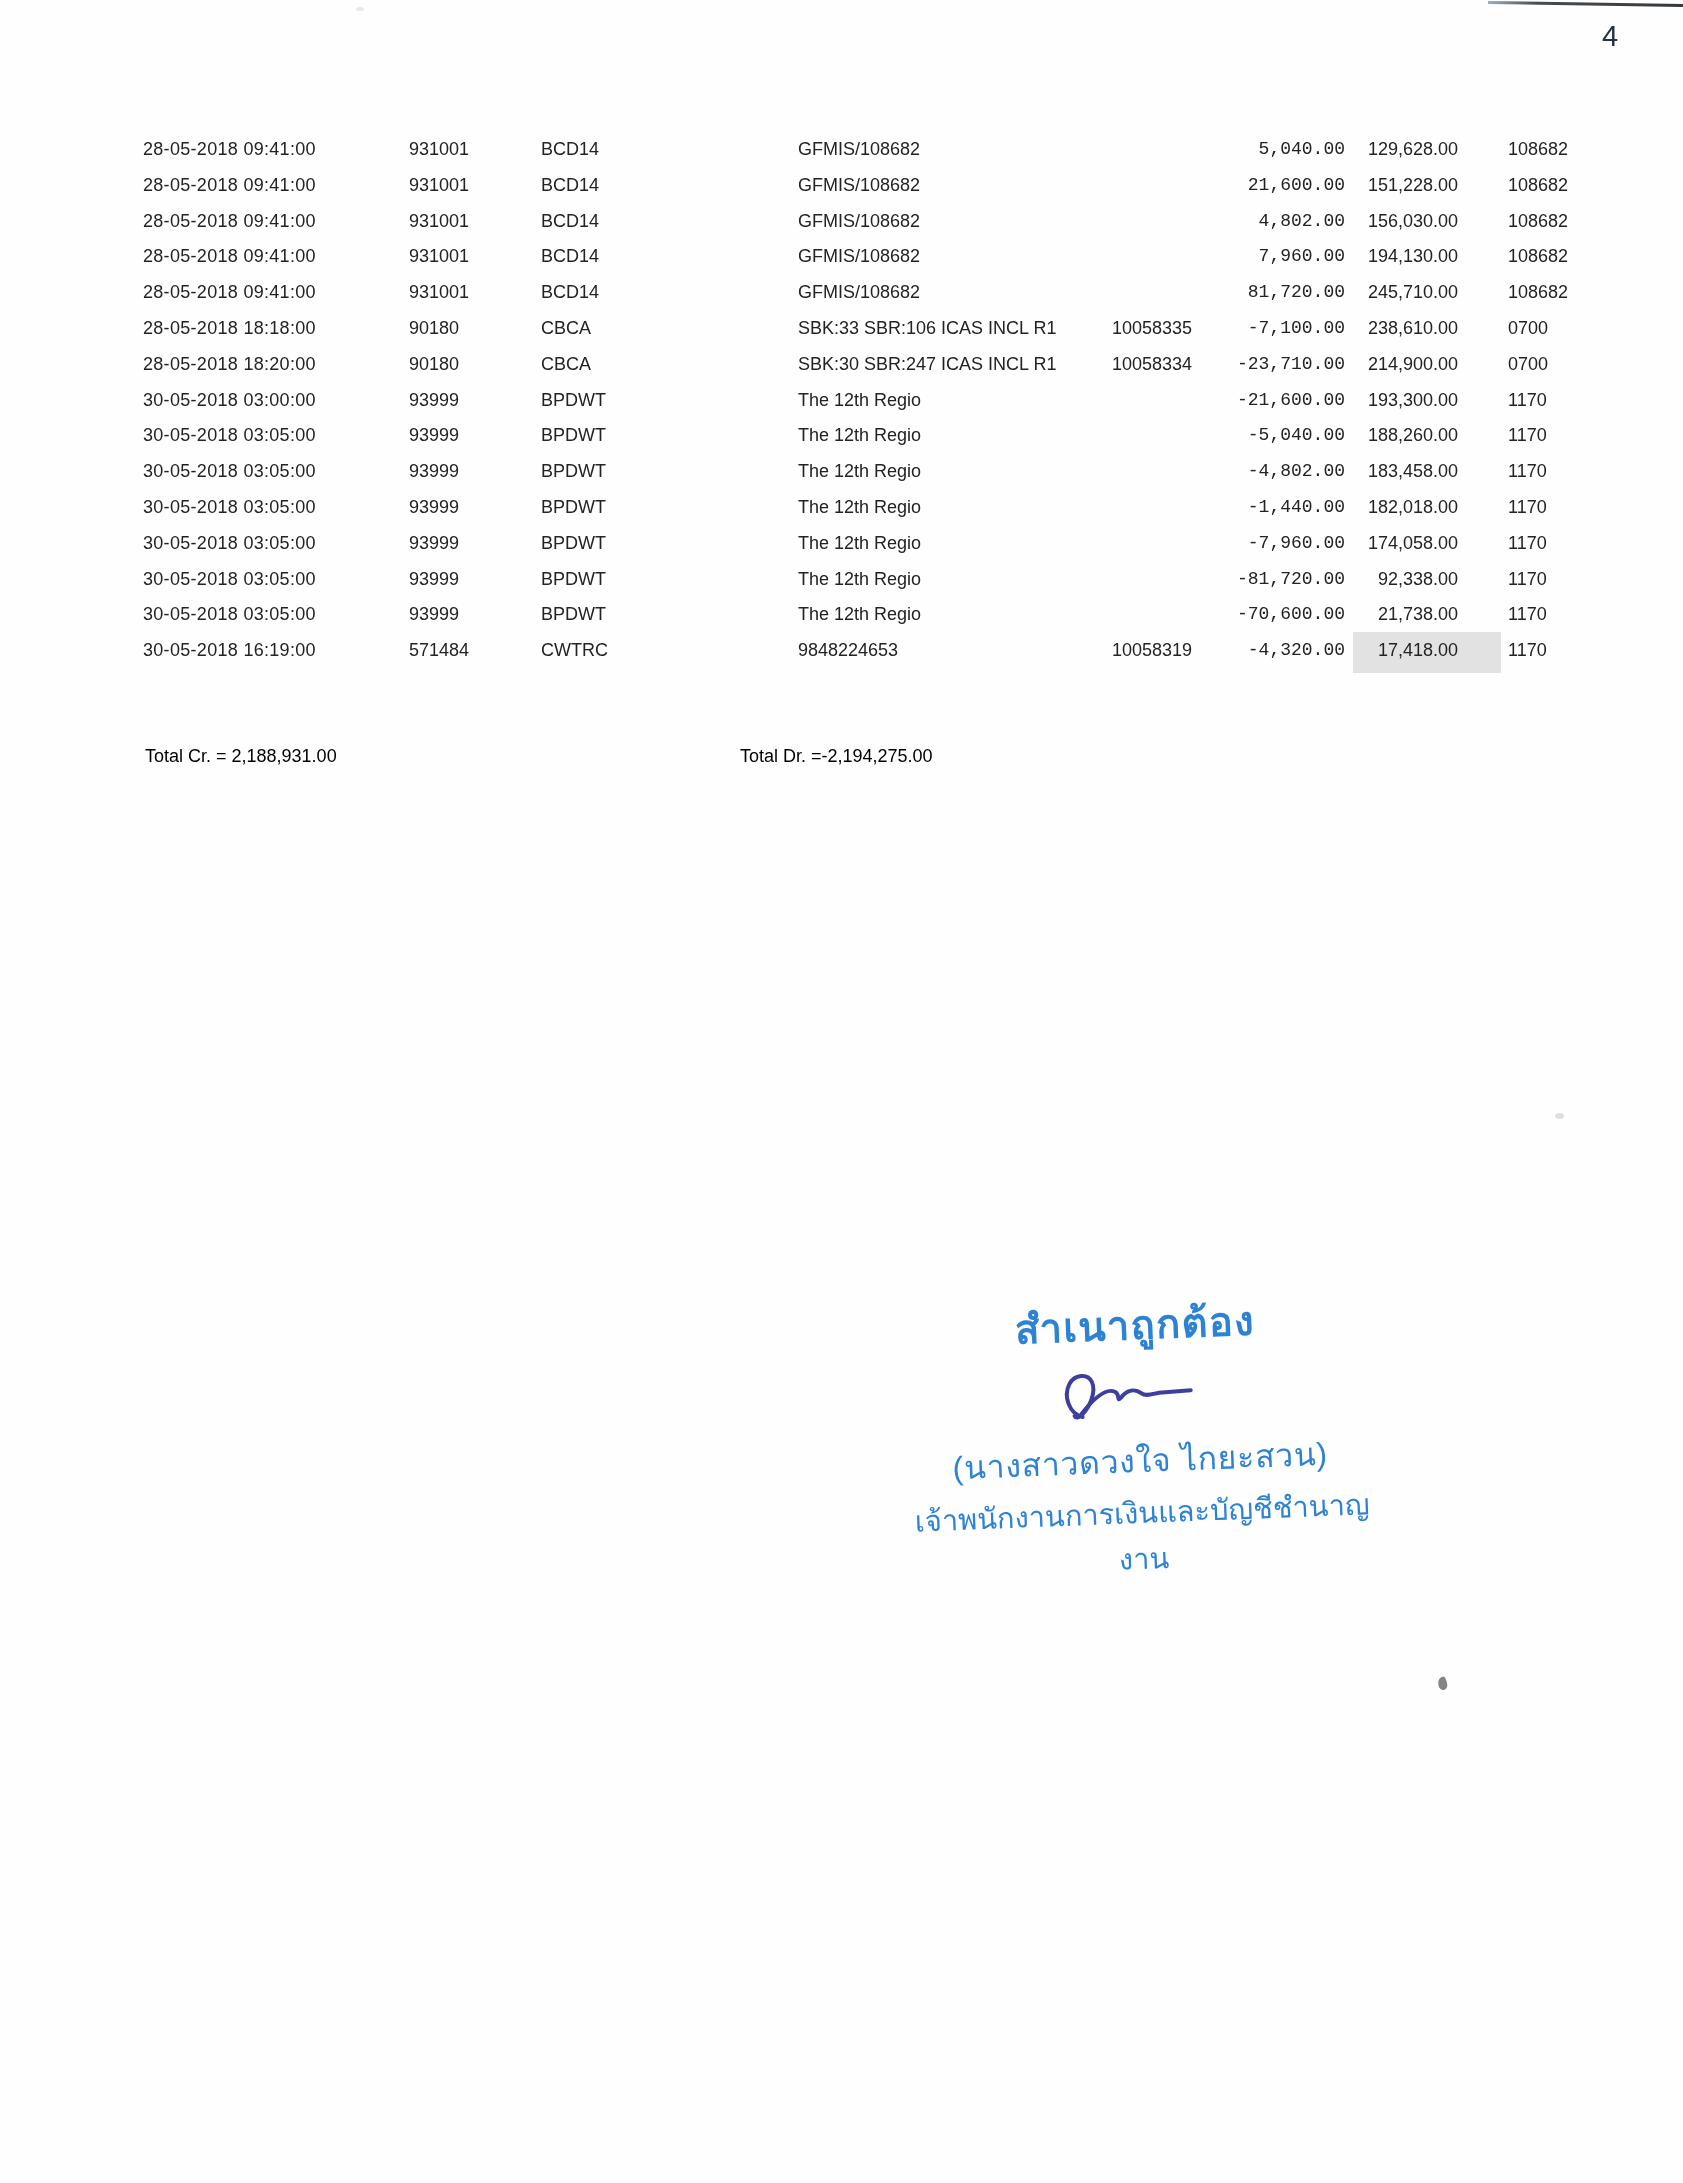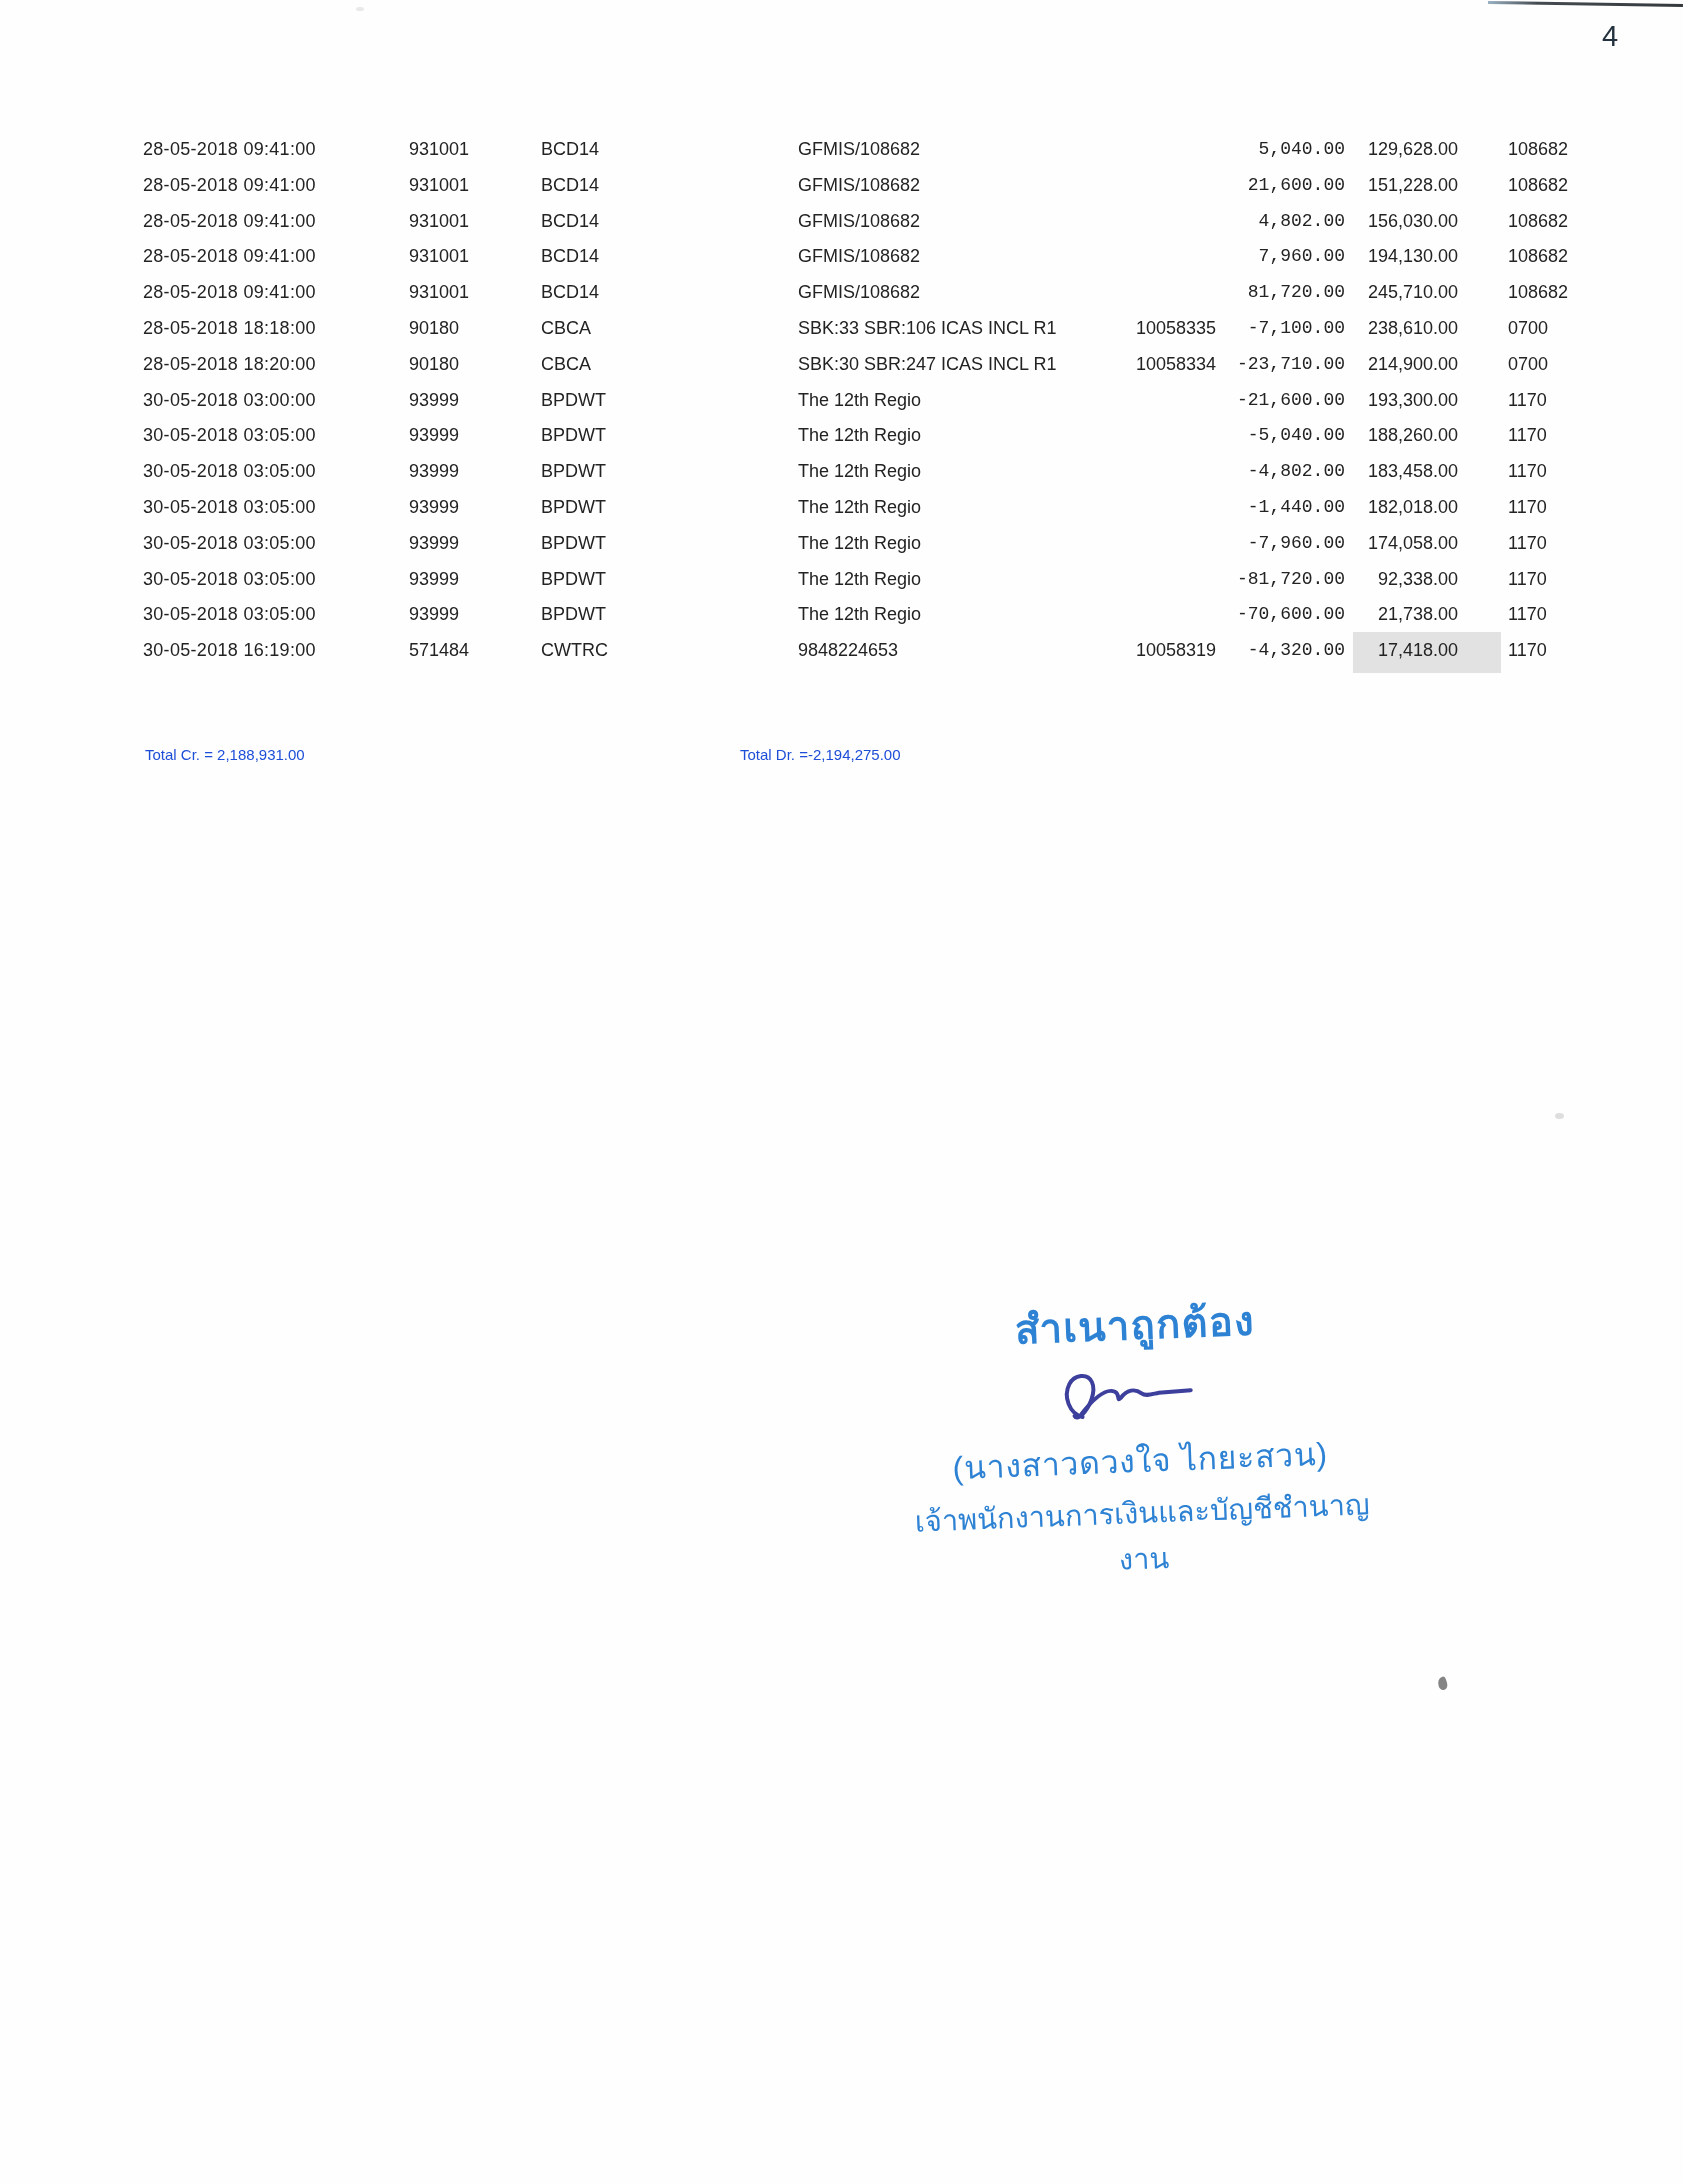--- a/index.html
+++ b/index.html
@@ -14,30 +14,30 @@
     font-size:29px;color:#24313f;letter-spacing:0.7px;
   }
   
   .table{position:absolute;left:0;top:0;width:1683px;}
   .row{position:absolute;left:0;width:1683px;height:31px;font-size:18px;white-space:nowrap;z-index:2;}
   .cell{position:absolute;top:0;color:#232323;}
   .c-dt{left:143px;width:220px;letter-spacing:0.3px;}
   .c-code{left:373px;width:113px;margin-left:36px;}
   .c-type{left:541px;width:113px;}
   .c-desc{left:762px;width:353px;margin-left:36px;}
-  .c-ref{left:1112px;width:120px;margin-left:24px;}
+  .c-ref{left:1112px;width:120px;}
   .c-amt{left:1040px;width:305px;text-align:right;font-family:Liberation Mono, monospace;}
   .c-bal{left:1133px;width:325px;text-align:right;}
   .c-branch{left:1508px;width:107px;}
   .highlight-mark{
     position:absolute;left:1353px;top:632px;width:148px;height:41px;
     z-index:1;
   }
   
-  .total{position:absolute;top:746px;font-size:15px;color:#1d4ed8;white-space:nowrap;}
+  .total{position:absolute;top:746px;font-size:18px;color:#000000;white-space:nowrap;}
   .total-cr{left:145px;}
   .total-dr{left:740px;}
   
   .stamp{
     position:absolute;left:906px;top:1303px;width:467px;
     text-align:center;transform:rotate(-2.2deg);
     z-index:3;
   }
   .stamp-certified{font-size:40px;font-weight:bold;letter-spacing:1.3px;line-height:1.1;}
   .stamp-signature{margin:17.3px auto 4px auto;width:173px;height:67px;display:block;}

